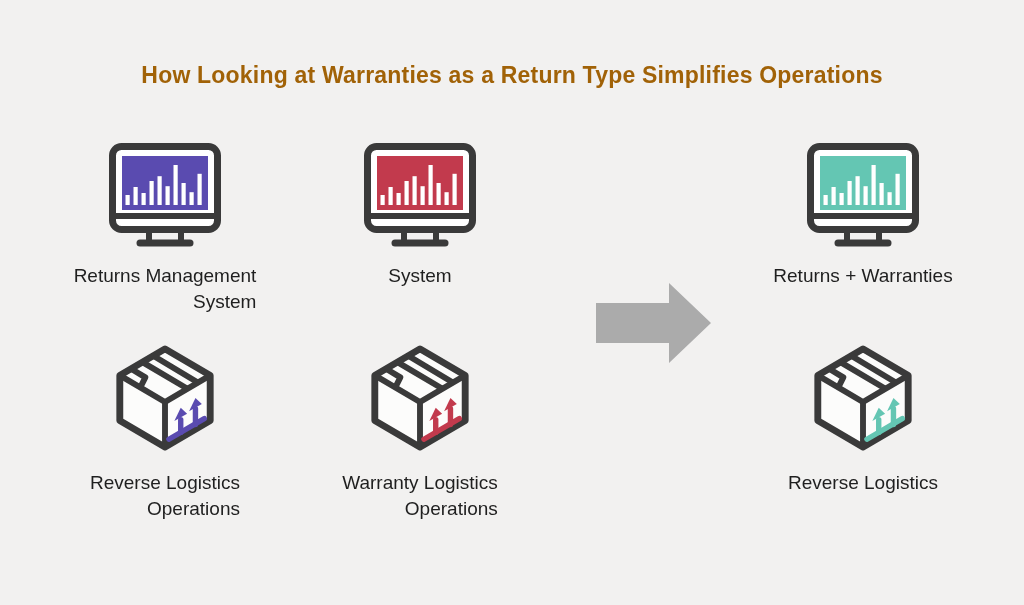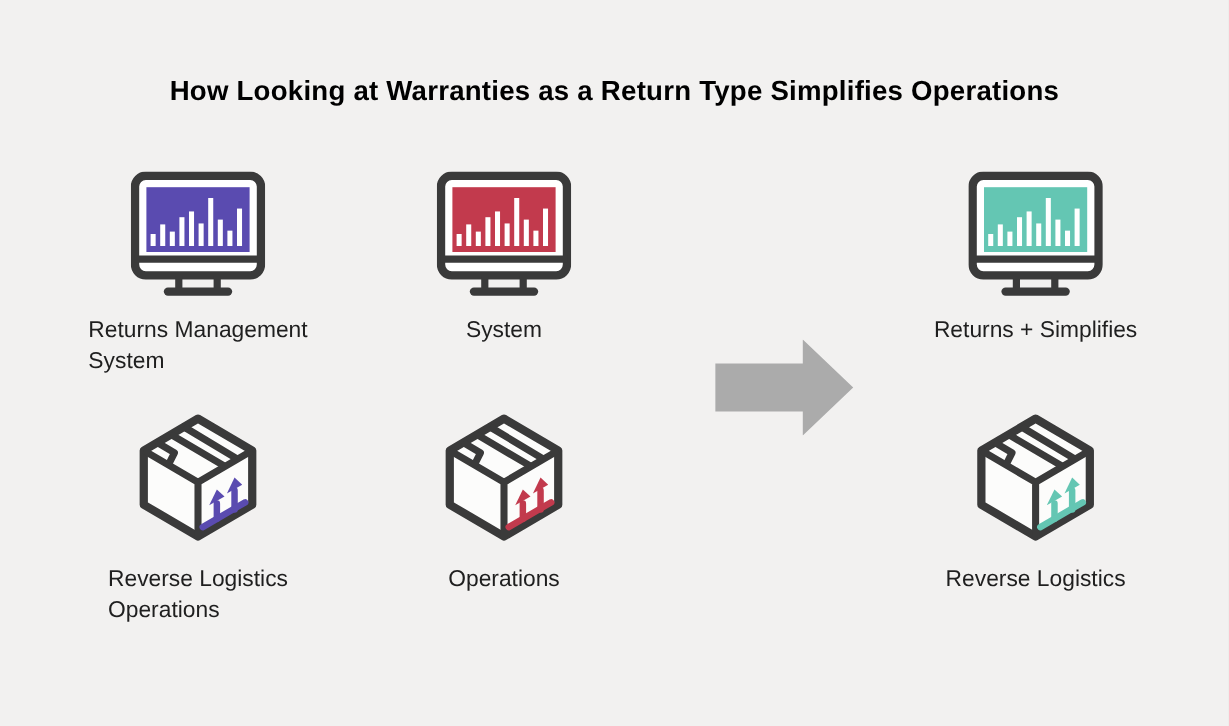--- a/index.html
+++ b/index.html
@@ -8,21 +8,21 @@
     background:#f2f1f0;
     font-family:"Liberation Sans",sans-serif;
   }
   .title{
     position:absolute;top:62px;left:0;width:100%;
     text-align:center;font-size:23px;font-weight:700;color:#161616;
     letter-spacing:.2px;
   }
   .card{position:absolute;width:260px;display:flex;flex-direction:column;align-items:center;}
   .card .label{
-    margin-top:16px;text-align:left;font-size:19px;line-height:26px;
+    margin-top:16px;text-align:right;font-size:19px;line-height:26px;
     color:#1f1f1f;font-weight:400;
   }
   .pos-m1{left:35px;top:143px}
   .pos-m2{left:290px;top:143px}
   .pos-m3{left:733px;top:143px}
   .pos-b1{left:35px;top:342px}
   .pos-b2{left:290px;top:342px}
   .pos-b3{left:733px;top:342px}
 
   
@@ -36,21 +36,21 @@
   .box-inner,.box-tape,.box-notch{fill:none;stroke:#3a3a3a;stroke-width:6;stroke-linejoin:round;stroke-linecap:butt;}
   .arrow-stem,.box-underline{fill:none;stroke-width:5.5;stroke-linecap:round;}
 
   .transform-arrow{position:absolute;left:596px;top:283px;width:116px;height:80px;}
 </style>
 </head>
 <body>
 
 <div class="stage" style="background: rgb(242, 241, 240);">
 
-  <div class="title" style="color: #000000;">How Looking at Warranties as a Return Type Simplifies Operations</div>
+  <div class="title" style="color: #a16207;">How Looking at Warranties as a Return Type Simplifies Operations</div>
 
   <div class="card pos-m1">
     <svg width="112" height="104" viewBox="0 0 112 104">
       <rect class="mon-body" x="3.5" y="3.5" width="105" height="83" rx="9"></rect>
       <rect class="accent-fill" x="13" y="13" width="86" height="54" fill="#5a4bb0"></rect>
       <g>
           <rect x="16.5" y="52.0" width="4.2" height="10.0" fill="#ffffff"></rect>
           <rect x="24.5" y="44.0" width="4.2" height="18.0" fill="#ffffff"></rect>
           <rect x="32.5" y="50.0" width="4.2" height="12.0" fill="#ffffff"></rect>
           <rect x="40.5" y="38.0" width="4.2" height="24.0" fill="#ffffff"></rect>
@@ -113,21 +113,21 @@
           <rect x="72.5" y="40.0" width="4.2" height="22.0" fill="#ffffff"></rect>
           <rect x="80.5" y="49.2" width="4.2" height="12.8" fill="#ffffff"></rect>
           <rect x="88.5" y="30.8" width="4.2" height="31.2" fill="#ffffff"></rect>
         </g>
       <line class="mon-line" x1="3" y1="73" x2="109" y2="73"></line>
       <line class="mon-leg" x1="40" y1="87" x2="40" y2="97"></line>
       <line class="mon-leg" x1="72" y1="87" x2="72" y2="97"></line>
       <line class="mon-base" x1="31" y1="100" x2="81" y2="100"></line>
     </svg>
     <div class="label">
-      <div>Returns + Simplifies</div>
+      <div>Returns + Warranties</div>
     </div>
   </div>
 
   <div class="card pos-b1">
     <svg width="118" height="112" viewBox="0 0 120 114">
       <path class="box-outline" d="M60 7 L106 34 L106 80 L60 107 L14 80 L14 34 Z"></path>
       <path class="box-inner" d="M14 34 L60 61 L106 34 M60 61 L60 107"></path>
       <path class="box-tape" d="M37 20.5 L82 47 M48 14 L93 41"></path>
       <path class="box-notch" d="M25 27 L40 36 L34 48"></path>
       <g>
@@ -152,20 +152,21 @@
       <path class="box-notch" d="M25 27 L40 36 L34 48"></path>
       <g>
         <path class="accent-stroke arrow-stem" d="M76 92 L76 79" stroke="#c23a4d"></path>
         <polygon class="accent-fill" points="76,67 69.5,80.5 82.5,73" fill="#c23a4d"></polygon>
         <path class="accent-stroke arrow-stem" d="M91 84 L91 68" stroke="#c23a4d"></path>
         <polygon class="accent-fill" points="91,57 84.5,70.5 97.5,63" fill="#c23a4d"></polygon>
         <path class="accent-stroke box-underline" d="M64 99 L100 78" stroke="#c23a4d"></path>
       </g>
     </svg>
     <div class="label">
+      <div>Warranty Logistics</div>
       <div>Operations</div>
     </div>
   </div>
 
   <div class="card pos-b3">
     <svg width="118" height="112" viewBox="0 0 120 114">
       <path class="box-outline" d="M60 7 L106 34 L106 80 L60 107 L14 80 L14 34 Z"></path>
       <path class="box-inner" d="M14 34 L60 61 L106 34 M60 61 L60 107"></path>
       <path class="box-tape" d="M37 20.5 L82 47 M48 14 L93 41"></path>
       <path class="box-notch" d="M25 27 L40 36 L34 48"></path>

